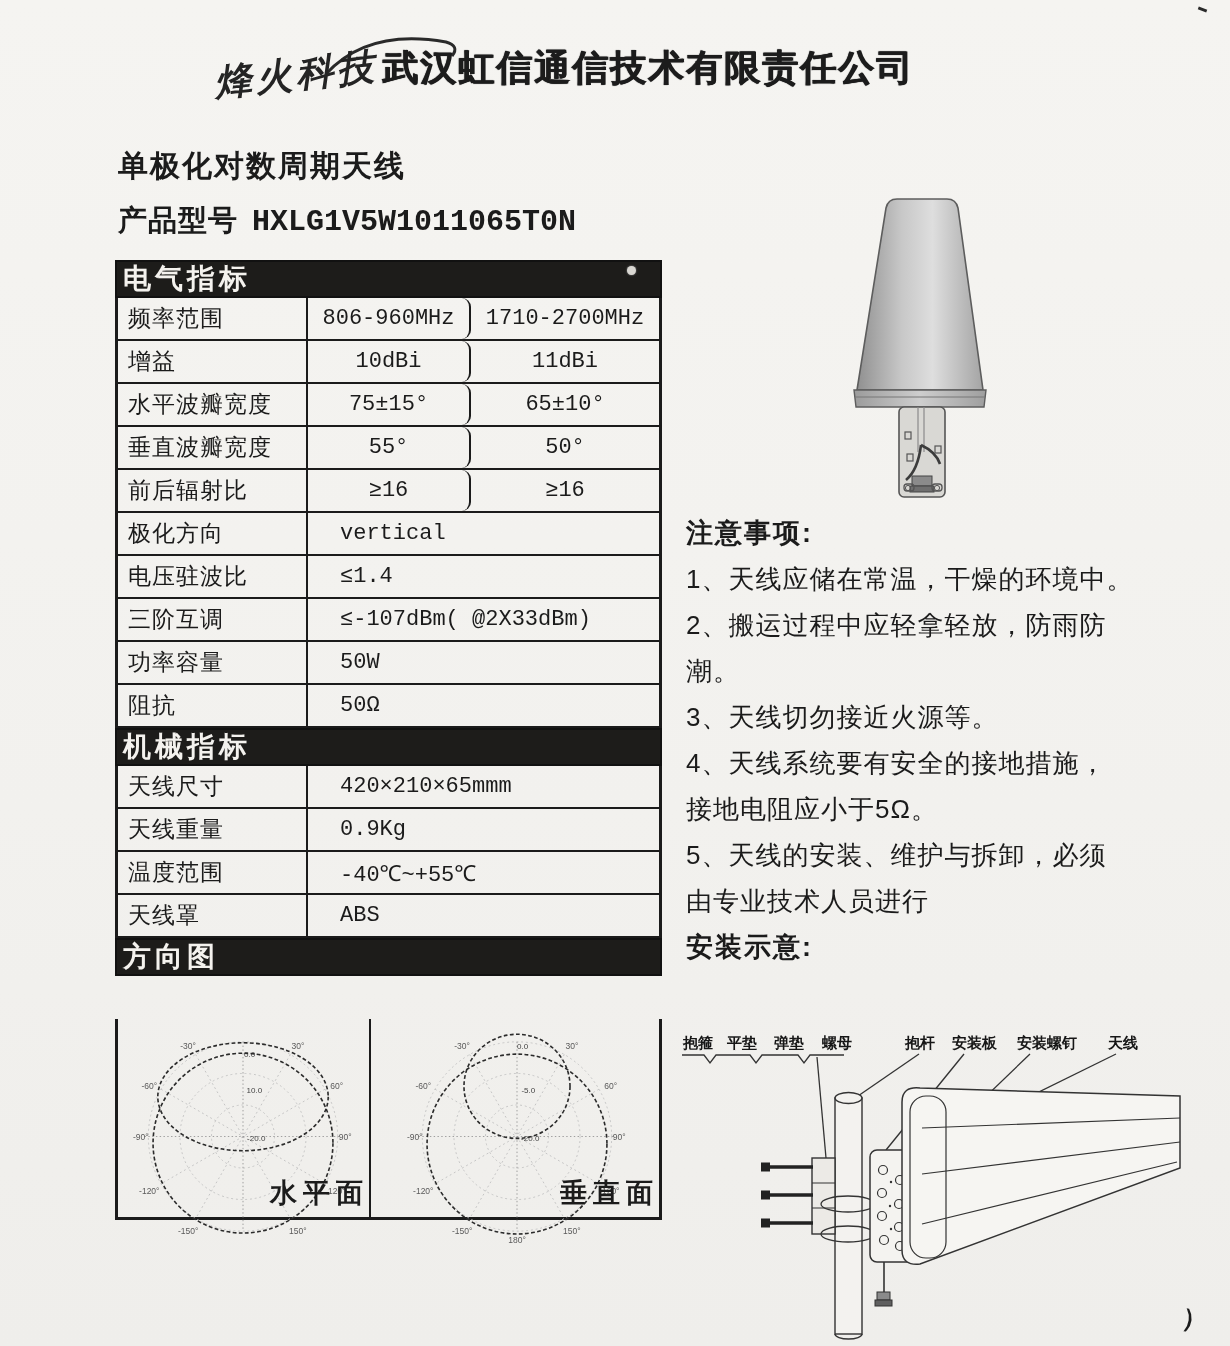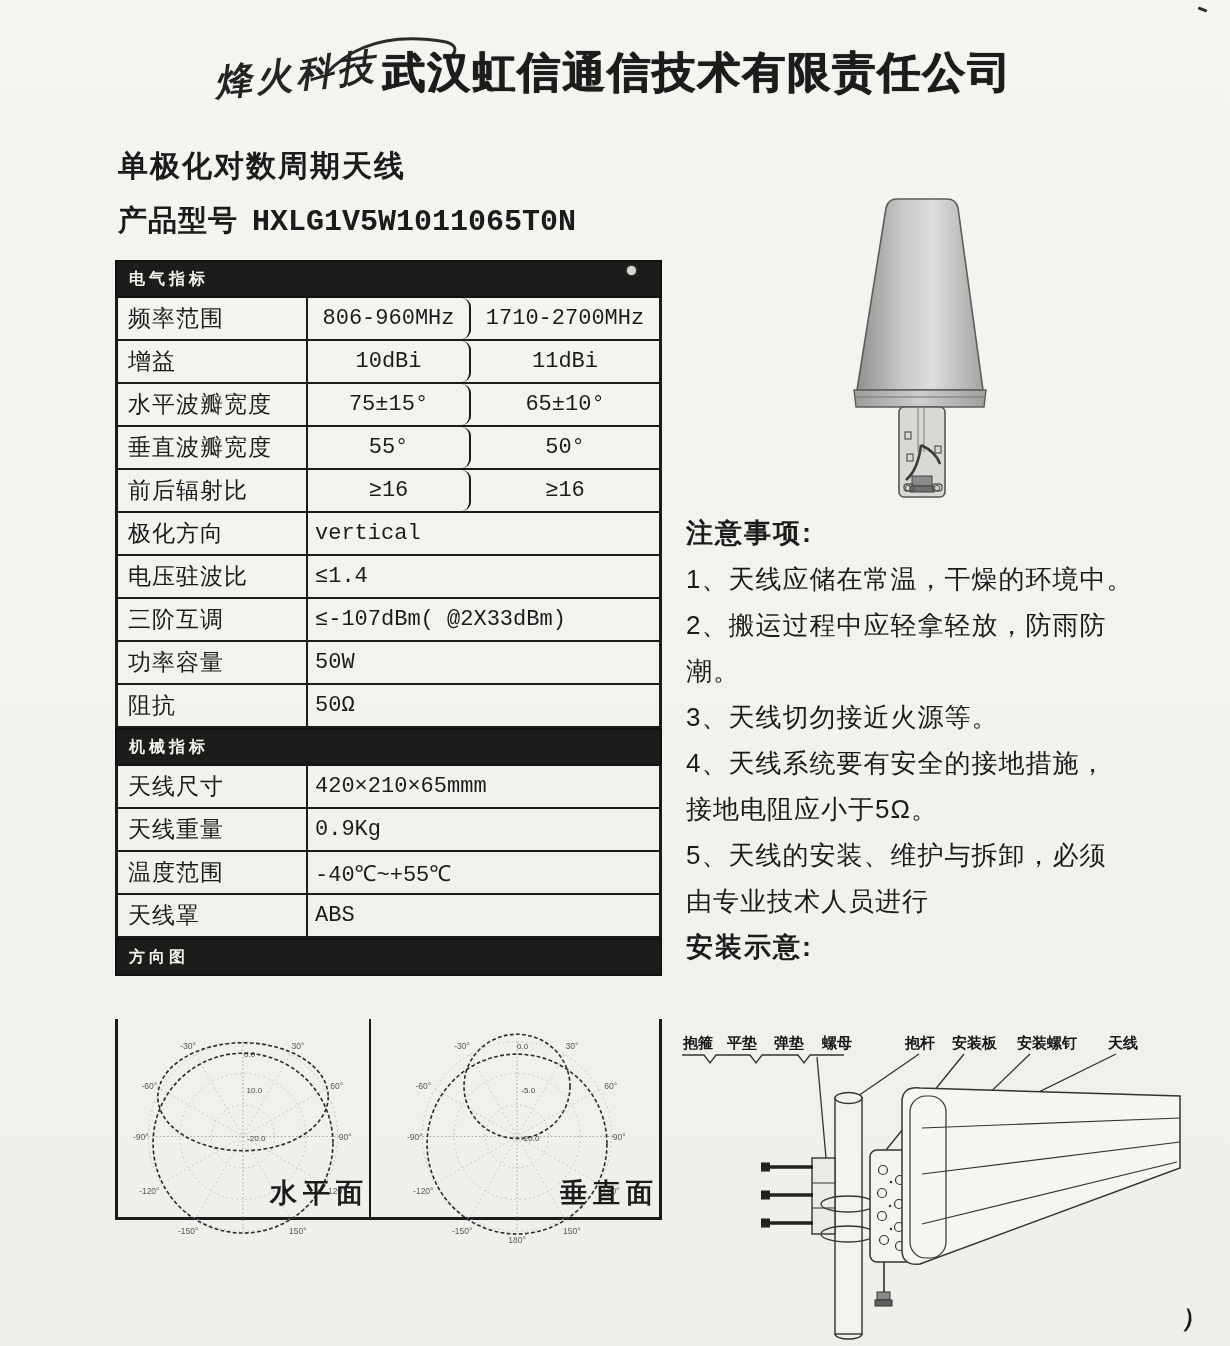--- a/index.html
+++ b/index.html
@@ -5,40 +5,40 @@
   html,body{margin:0;padding:0;}
   body{font-family:"Liberation Sans",sans-serif;background:#d8d6d2;}
   .sheet{position:relative;width:1230px;height:1346px;margin:0 auto;overflow:hidden;
          background:linear-gradient(180deg,#f5f4f1 0%,#f2f1ee 60%,#efeeeb 100%);color:#1b1b1b;}
   .abs{position:absolute;}
 
   
   .logo-script{left:214px;top:50px;font-size:37px;font-weight:bold;font-style:italic;
                transform:rotate(-6deg);letter-spacing:4px;color:#242424;}
   .logo-swoosh{left:208px;top:22px;}
-  .company{left:382px;top:44px;font-size:43px;font-weight:900;letter-spacing:2px;color:#1c1c1c;
+  .company{left:382px;top:44px;font-size:36px;font-weight:900;letter-spacing:2px;color:#1c1c1c;
            text-shadow:1px 0 0 #1c1c1c,0 0 1px #1c1c1c;}
 
   
   .doc-title{left:118px;top:146px;font-size:30px;font-weight:bold;letter-spacing:2px;}
   .model-line{left:118px;top:201px;font-size:29px;display:flex;gap:14px;align-items:baseline;}
   .model-label{font-weight:bold;letter-spacing:1px;}
   .model-value{font-family:"Liberation Mono","DejaVu Sans Mono",monospace;font-size:30px;font-weight:bold;}
 
   
   .spec-table{left:115px;top:260px;width:547px;}
   .sec-bar{box-sizing:border-box;height:38px;background:#1d1c1a;color:#f4f2ee;display:flex;align-items:center;
-           padding-left:12px;font-size:16px;font-weight:bold;letter-spacing:4px;border:2px solid #111;}
+           padding-left:6px;font-size:28px;font-weight:bold;letter-spacing:4px;border:2px solid #111;}
   .t-row{box-sizing:border-box;display:flex;height:43px;border-left:3px solid #1b1b1b;border-right:3px solid #1b1b1b;
          border-bottom:2.6px solid #1b1b1b;justify-content:flex-end;}
   .cell{box-sizing:border-box;display:flex;align-items:center;}
   .c-label{width:190px;padding-left:10px;font-size:23px;border-right:2.6px solid #1b1b1b;letter-spacing:1px;}
   .c-v1{width:163px;justify-content:center;border-right:2.6px solid #1b1b1b;border-radius:9px;}
   .c-v2{flex:1;justify-content:center;}
-  .c-merged{flex:1;padding-left:7px;}
+  .c-merged{flex:1;padding-left:32px;}
   .val{font-family:"Liberation Mono","DejaVu Sans Mono",monospace;font-size:22px;}
 
   
   .pattern-box{left:115px;top:1019px;width:547px;height:201px;box-sizing:border-box;display:flex;
                border-left:3px solid #1b1b1b;border-right:3px solid #1b1b1b;border-bottom:3px solid #1b1b1b;}
   .pattern-cell{position:relative;box-sizing:border-box;height:100%;}
   .pattern-cell.left{width:253px;border-right:2.6px solid #1b1b1b;}
   .pattern-cell.right{flex:1;}
   .plot-caption{position:absolute;bottom:6px;left:0;right:0;text-align:right;font-size:27px;font-weight:bold;letter-spacing:6px;}
 

